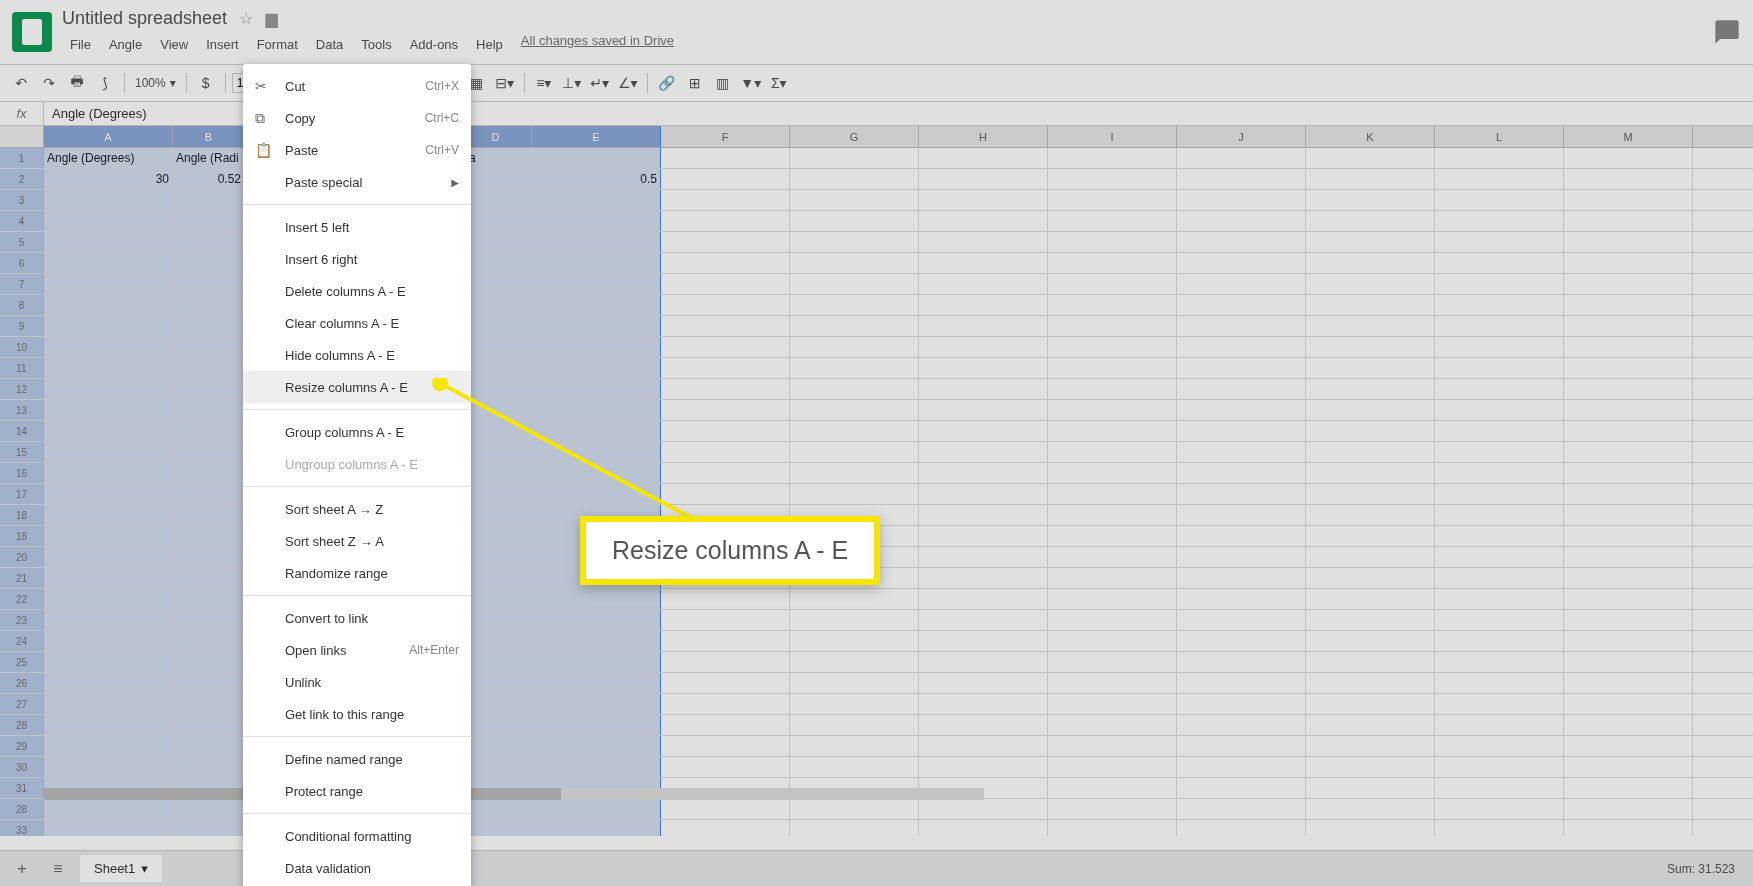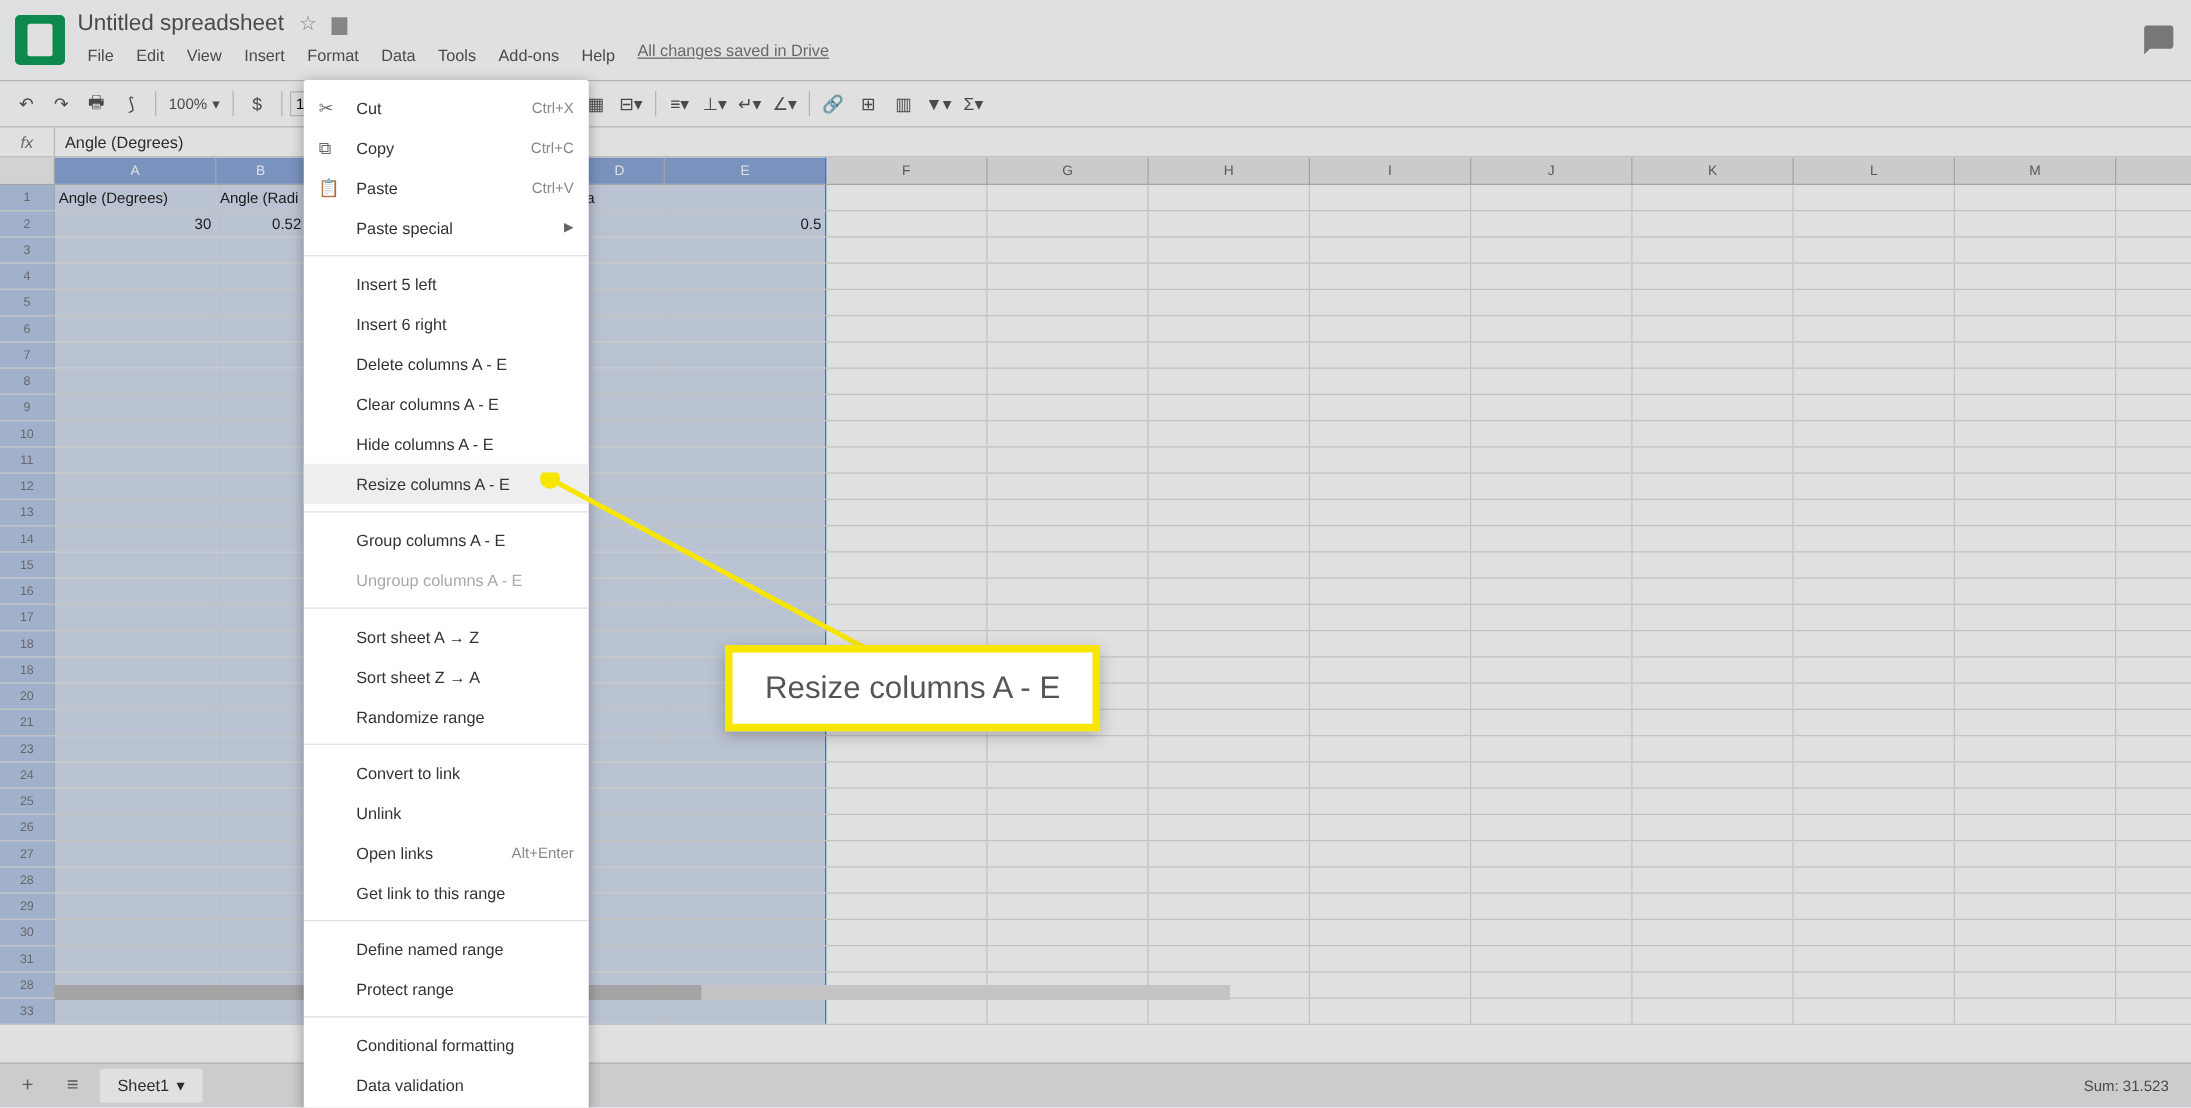--- a/index.html
+++ b/index.html
@@ -84,21 +84,21 @@
       <div class="logo-inner"></div>
     </div>
   <div class="title-area">
     <div class="doc-title">
       <span>Untitled spreadsheet</span>
       <span class="star-icon">☆</span>
       <span class="folder-icon">▆</span>
     </div>
     <div class="menu-bar">
       <span class="menu-item">File</span>
-      <span class="menu-item">Edit</span>
+      <span class="menu-item">Angle</span>
       <span class="menu-item">View</span>
       <span class="menu-item">Insert</span>
       <span class="menu-item">Format</span>
       <span class="menu-item">Data</span>
       <span class="menu-item">Tools</span>
       <span class="menu-item">Add-ons</span>
       <span class="menu-item">Help</span>
       <span class="saved-text">All changes saved in Drive</span>
     </div>
   </div>
@@ -505,20 +505,36 @@
         <div class="cell" style="width: 129px;"></div>
         <div class="cell" style="width: 129px;"></div>
         <div class="cell" style="width: 129px;"></div>
         <div class="cell" style="width: 129px;"></div>
         <div class="cell" style="width: 129px;"></div>
         <div class="cell" style="width: 129px;"></div>
         <div class="cell" style="width: 129px;"></div>
         <div class="cell" style="width: 129px;"></div>
       </div>
       <div class="row">
+        <div class="row-h sel">22</div>
+        <div class="cell sel" style="width: 129px;"></div>
+        <div class="cell sel" style="width: 72px;"></div>
+        <div class="cell sel" style="width: 215px;"></div>
+        <div class="cell sel" style="width: 72px;"></div>
+        <div class="cell sel col-sel-border" style="width: 129px;"></div>
+        <div class="cell" style="width: 129px;"></div>
+        <div class="cell" style="width: 129px;"></div>
+        <div class="cell" style="width: 129px;"></div>
+        <div class="cell" style="width: 129px;"></div>
+        <div class="cell" style="width: 129px;"></div>
+        <div class="cell" style="width: 129px;"></div>
+        <div class="cell" style="width: 129px;"></div>
+        <div class="cell" style="width: 129px;"></div>
+      </div>
+      <div class="row">
         <div class="row-h sel">23</div>
         <div class="cell sel" style="width: 129px;"></div>
         <div class="cell sel" style="width: 72px;"></div>
         <div class="cell sel" style="width: 215px;"></div>
         <div class="cell sel" style="width: 72px;"></div>
         <div class="cell sel col-sel-border" style="width: 129px;"></div>
         <div class="cell" style="width: 129px;"></div>
         <div class="cell" style="width: 129px;"></div>
         <div class="cell" style="width: 129px;"></div>
         <div class="cell" style="width: 129px;"></div>
@@ -747,25 +763,25 @@
       <span class="ctx-label">Sort sheet Z → A</span>
     </div>
   <div class="ctx-item noicon">
       <span class="ctx-label">Randomize range</span>
     </div>
   <div class="ctx-sep"></div>
   <div class="ctx-item noicon">
       <span class="ctx-label">Convert to link</span>
     </div>
   <div class="ctx-item noicon">
-      <span class="ctx-label">Unlink</span>
-    </div>
-  <div class="ctx-item noicon">
       <span class="ctx-label">Open links</span>
       <span class="ctx-shortcut">Alt+Enter</span>
+    </div>
+  <div class="ctx-item noicon">
+      <span class="ctx-label">Unlink</span>
     </div>
   <div class="ctx-item noicon">
       <span class="ctx-label">Get link to this range</span>
     </div>
   <div class="ctx-sep"></div>
   <div class="ctx-item noicon">
       <span class="ctx-label">Define named range</span>
     </div>
   <div class="ctx-item noicon">
       <span class="ctx-label">Protect range</span>

